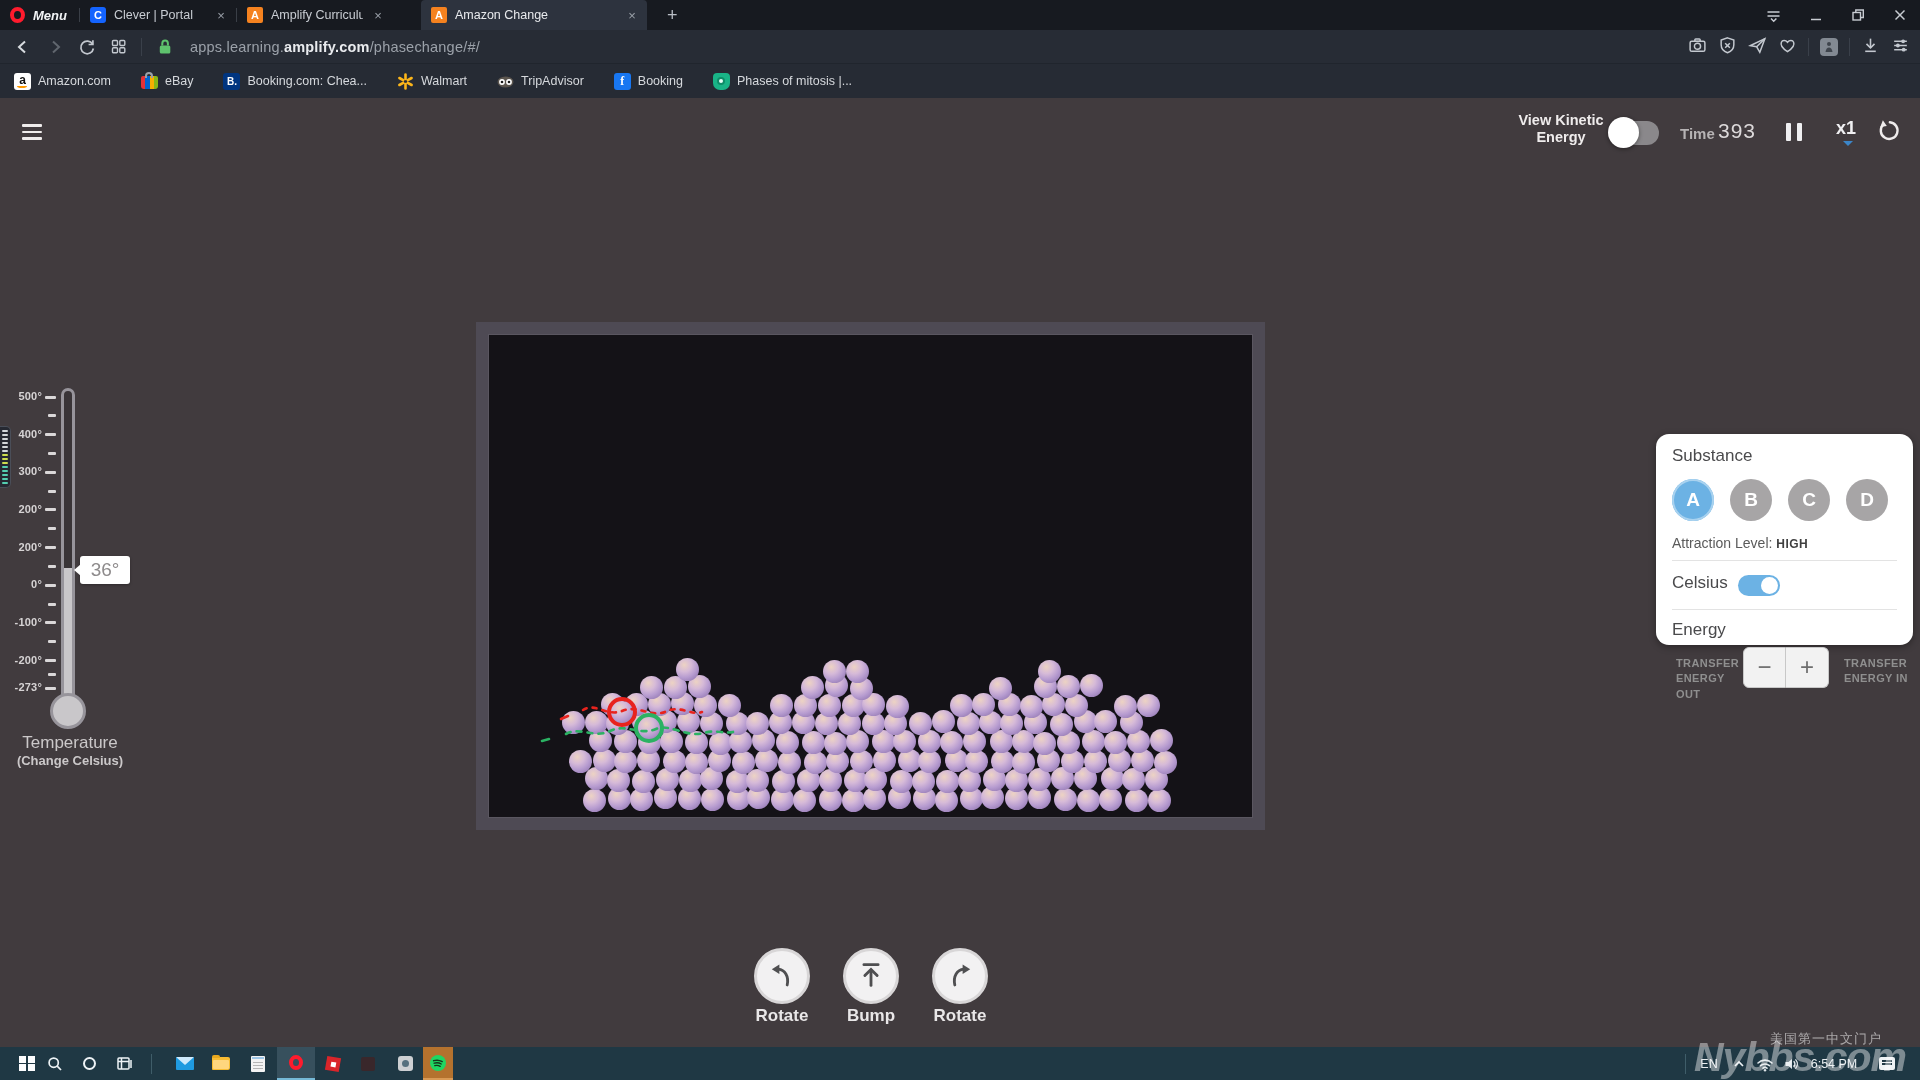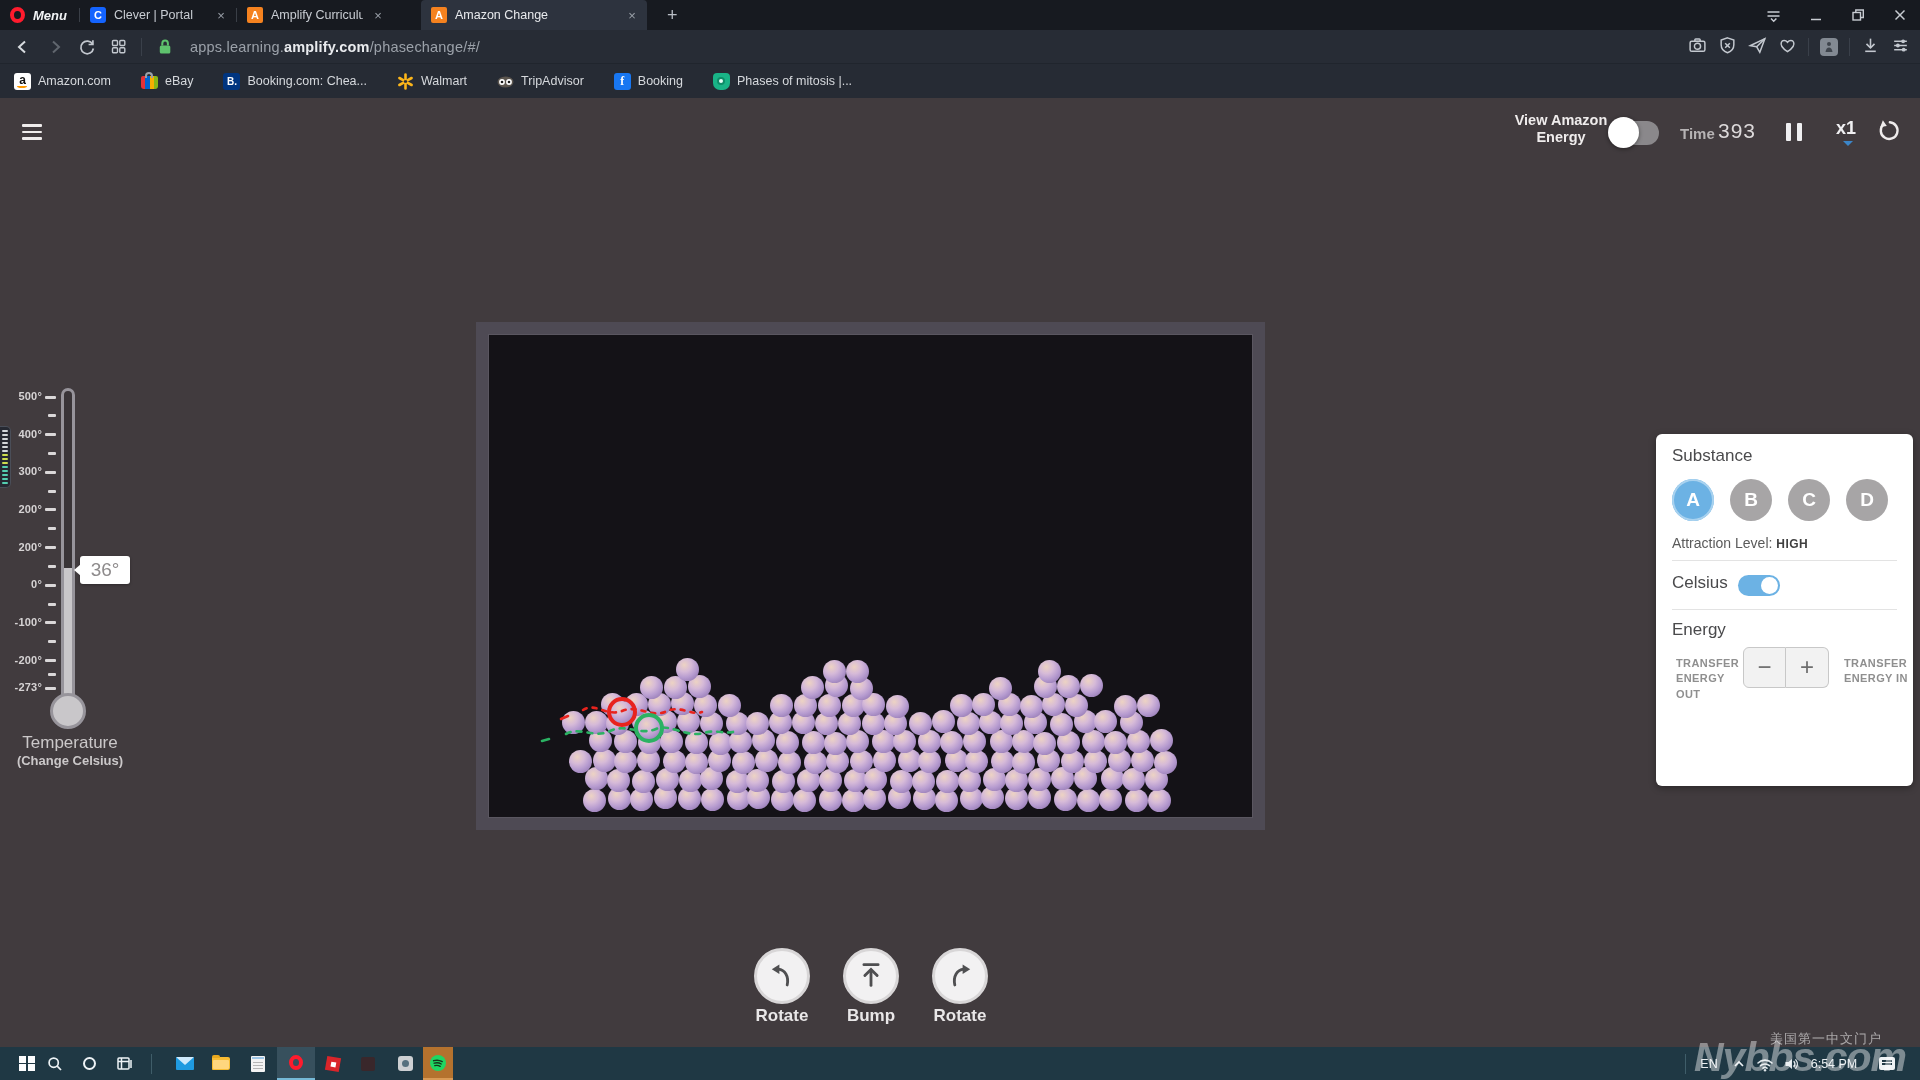--- a/index.html
+++ b/index.html
@@ -83,21 +83,21 @@
   .simbox { left:476px; top:322px; width:789px; height:508px; border:12px solid #4e4a54; background:#141217; box-shadow:inset 0 0 0 1px #5a5660; }
   .sim-inner { position:absolute; left:0; top:0; width:765px; height:484px; overflow:hidden; }
   .particle { position:absolute; width:23px; height:23px; border-radius:50%;
     background:radial-gradient(circle at 36% 30%, #edd3c3 0%, #d6bad8 32%, #b79cd0 58%, #9a7fb8 82%, #8a70a8 100%); }
   .trails { position:absolute; left:0; top:0; }
   .ring { position:absolute; width:30px; height:30px; border-radius:50%; }
   .ring-red { border:4.5px solid #e8231d; left:119px; top:363px; }
   .ring-green { border:4.5px solid #2bb263; left:146px; top:379px; }
 
   
-  .panel { left:1656px; top:434px; width:257px; height:352px; background:#fff; border-radius:6px; box-shadow:0 2px 7px rgba(0,0,0,.35); }
+  .panel { left:1656px; top:434px; width:257px; height:211px; background:#fff; border-radius:13px; box-shadow:0 2px 7px rgba(0,0,0,.35); }
   .panel-title { position:absolute; left:16px; color:#4a4a4c; font-size:17px; }
   .subst-row { position:absolute; left:16px; top:45px; display:flex; gap:16px; }
   .subst { width:42px; height:42px; border-radius:50%; background:#a7a5a6; color:#fff; font-size:19px; font-weight:bold; display:flex; align-items:center; justify-content:center; }
   .subst.sel { background:#6cb2e4; box-shadow:0 0 0 2px #a9d2ef inset; }
   .attraction { position:absolute; left:16px; top:101px; font-size:14px; color:#5a5a5a; }
   .attraction b { font-size:12px; color:#3f3f3f; letter-spacing:.5px; }
   .pdiv { position:absolute; left:16px; right:16px; height:1px; background:#e3e3e3; }
   .gravity-label { position:absolute; left:16px; top:139px; font-size:17px; color:#4a4a4c; }
   .toggle-on { position:absolute; left:82px; top:141px; width:42px; height:21px; border-radius:11px; background:#6cb2e4; }
   .toggle-on i { position:absolute; right:2px; top:2px; width:17px; height:17px; border-radius:50%; background:#fff; }
@@ -336,21 +336,21 @@
   </div>
 </div>
 
 <div class="abs hamburger">
     <div></div>
     <div></div>
     <div></div>
   </div>
 
 <div class="abs vke-label">
-  <div>View Amazon</div>
+  <div>View Kinetic</div>
     <div>Energy</div>
 </div>
 <div class="abs toggle-off-track"></div>
 <div class="abs toggle-off-knob"></div>
 <div class="abs time-label">Time</div>
 <div class="abs time-value">393</div>
 <div class="abs pause-btn">
     <div></div>
     <div></div>
   </div>

